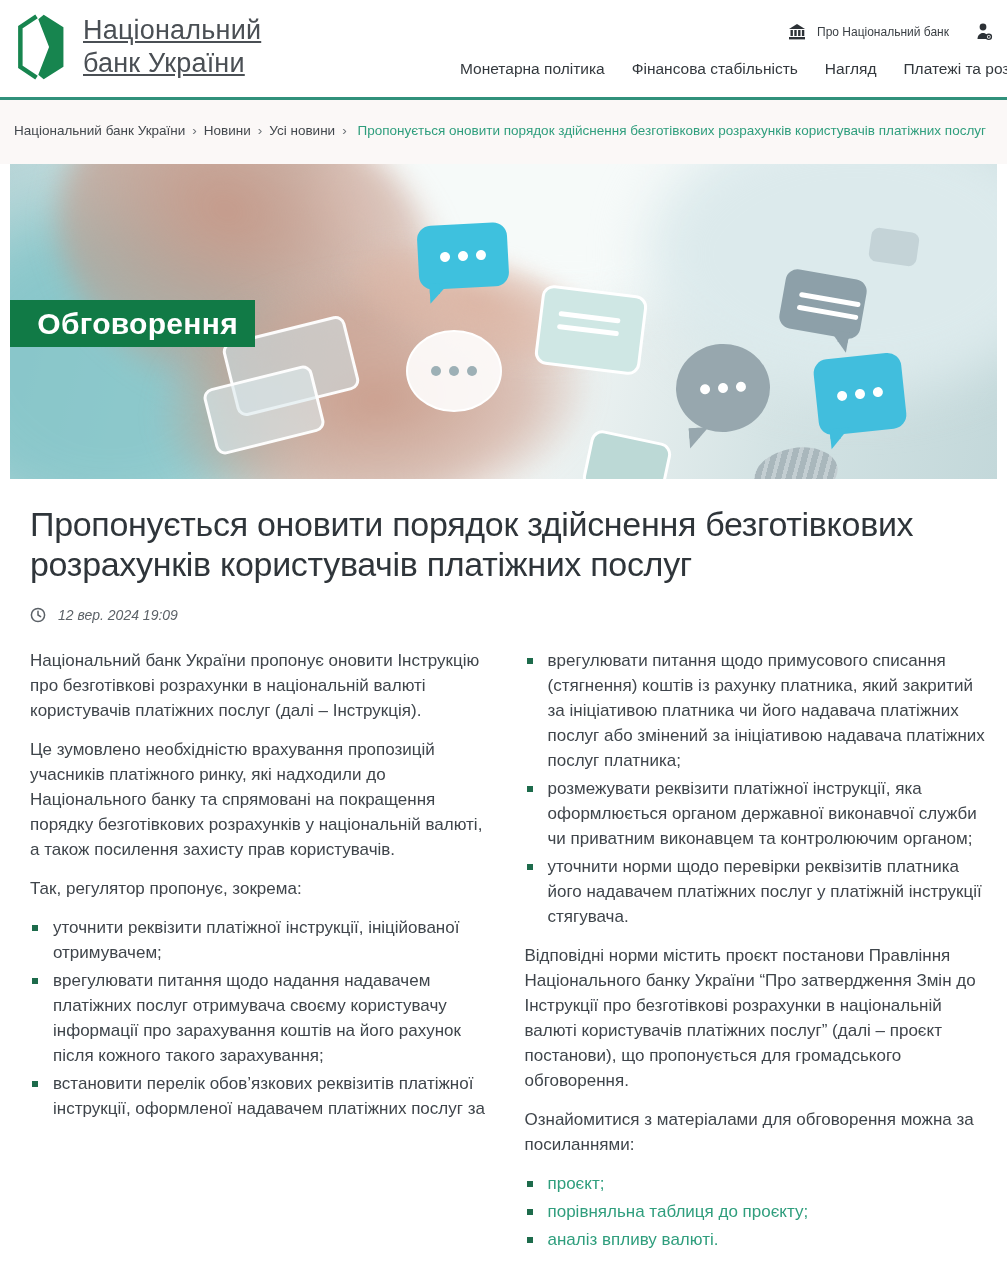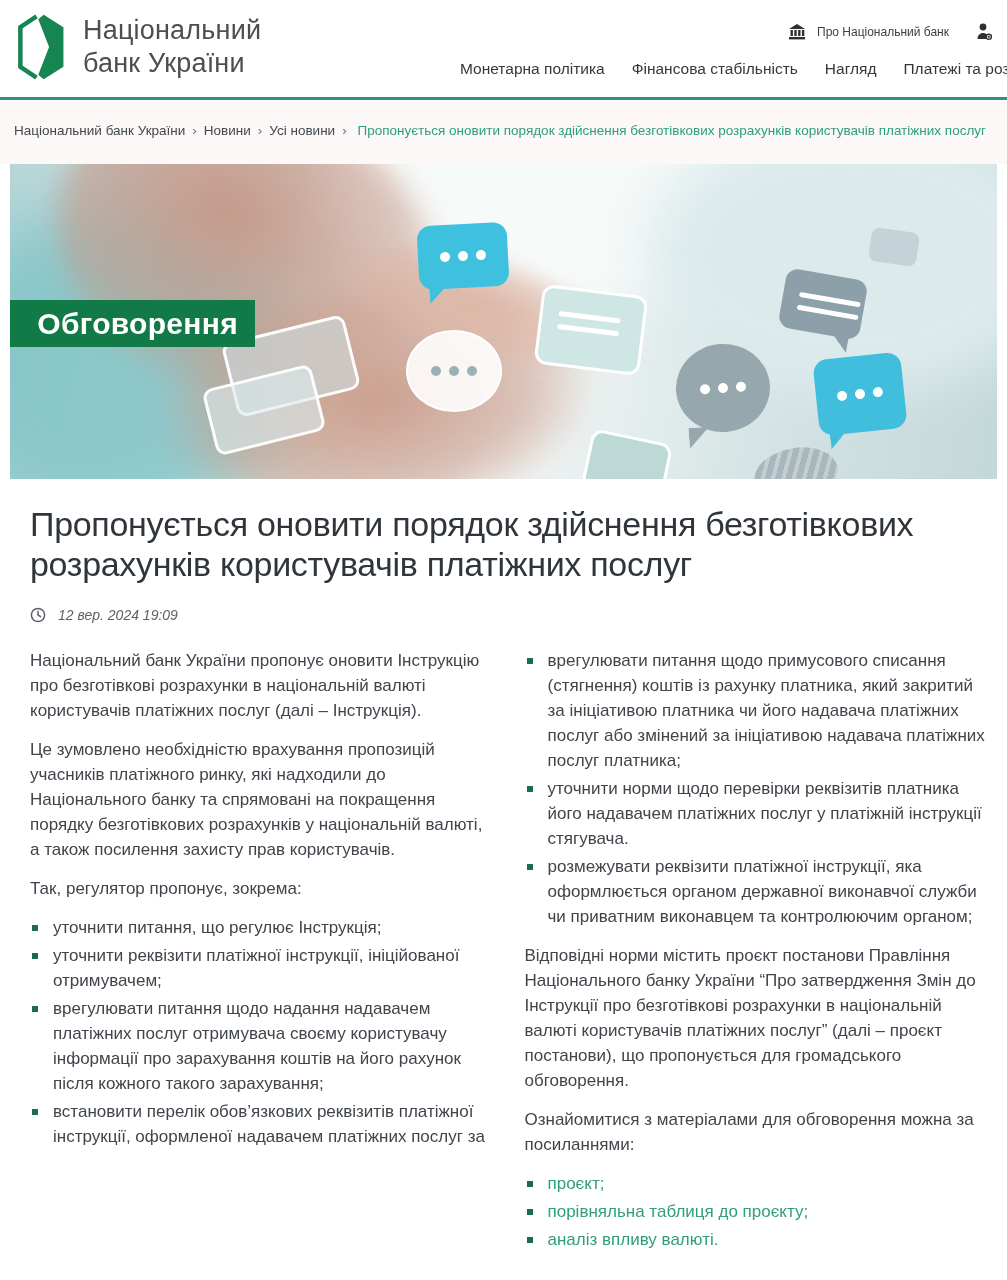--- a/index.html
+++ b/index.html
@@ -7,21 +7,21 @@
   body {
     width:1007px; height:1280px; overflow:hidden;
     font-family:"Liberation Sans", sans-serif;
     background:#ffffff; color:#3f454b;
   }
 
   
   .header { position:relative; height:97px; background:#fff; }
   .logo { position:absolute; left:14px; top:12px; display:flex; align-items:center; gap:15px; cursor:pointer; }
   .logo-mark { width:54px; height:70px; }
-  .logo-text { font-size:27px; line-height:1.22; color:#4a4f54; letter-spacing:.2px; }
+  .logo-text { font-size:27px; line-height:1.22; color:#4a4f54; letter-spacing:.2px;text-decoration:underline; }
   .utility-row { position:absolute; left:788px; top:22px; display:flex; align-items:center; gap:11px; white-space:nowrap; }
   .utility-row .txt { font-size:12px; color:#3a3f44; cursor:pointer; }
   .main-nav { position:absolute; left:460px; top:60px; display:flex; gap:27px; white-space:nowrap; }
   .nav-item { font-size:15.5px; color:#33383d; cursor:pointer; }
   .divider { height:3px; background:#31917b; }
 
   
   .breadcrumb-strip { background:#fbf8f7; height:64px; padding:23px 4px 0 14px; white-space:nowrap; overflow:hidden; }
   .breadcrumb { font-size:13.5px; color:#43484d; }
   .bc-link { cursor:pointer; }
@@ -181,33 +181,32 @@
     <span>12 вер. 2024 19:09</span>
   </div>
 
   <div class="columns">
     <div class="col">
       <p>Національний банк України пропонує оновити Інструкцію про безготівкові розрахунки в національній валюті користувачів платіжних послуг (далі – Інструкція).</p>
       <p>Це зумовлено необхідністю врахування пропозицій учасників платіжного ринку, які надходили до Національного банку та спрямовані на покращення порядку безготівкових розрахунків у національній валюті, а також посилення захисту прав користувачів.</p>
       <p>Так, регулятор пропонує, зокрема:</p>
       <ul class="bullets">
 
-      <li>уточнити питання, що регулює Інструкція;</li>
           <li>уточнити реквізити платіжної інструкції, ініційованої отримувачем;</li>
           <li>врегулювати питання щодо надання надавачем платіжних послуг отримувача своєму користувачу інформації про зарахування коштів на його рахунок після кожного такого зарахування;</li>
           <li>встановити перелік обов’язкових реквізитів платіжної інструкції, оформленої надавачем платіжних послуг за</li>
         </ul>
     </div>
 
     <div class="col">
       <ul class="bullets">
 
       <li>врегулювати питання щодо примусового списання (стягнення) коштів із рахунку платника, який закритий за ініціативою платника чи його надавача платіжних послуг або змінений за ініціативою надавача платіжних послуг платника;</li>
+          <li>розмежувати реквізити платіжної інструкції, яка оформлюється органом державної виконавчої служби чи приватним виконавцем та контролюючим органом;</li>
           <li>уточнити норми щодо перевірки реквізитів платника його надавачем платіжних послуг у платіжній інструкції стягувача.</li>
-          <li>розмежувати реквізити платіжної інструкції, яка оформлюється органом державної виконавчої служби чи приватним виконавцем та контролюючим органом;</li>
         </ul>
       <p>Відповідні норми містить проєкт постанови Правління Національного банку України “Про затвердження Змін до Інструкції про безготівкові розрахунки в національній валюті користувачів платіжних послуг” (далі – проєкт постанови), що пропонується для громадського обговорення.</p>
       <p>Ознайомитися з матеріалами для обговорення можна за посиланнями:</p>
       <ul class="bullets">
 
       <li><a class="doc-link">проєкт;</a></li>
           <li><a class="doc-link">порівняльна таблиця до проєкту;</a></li>
           <li><a class="doc-link">аналіз впливу валюті.</a></li>
         </ul>
     </div>

